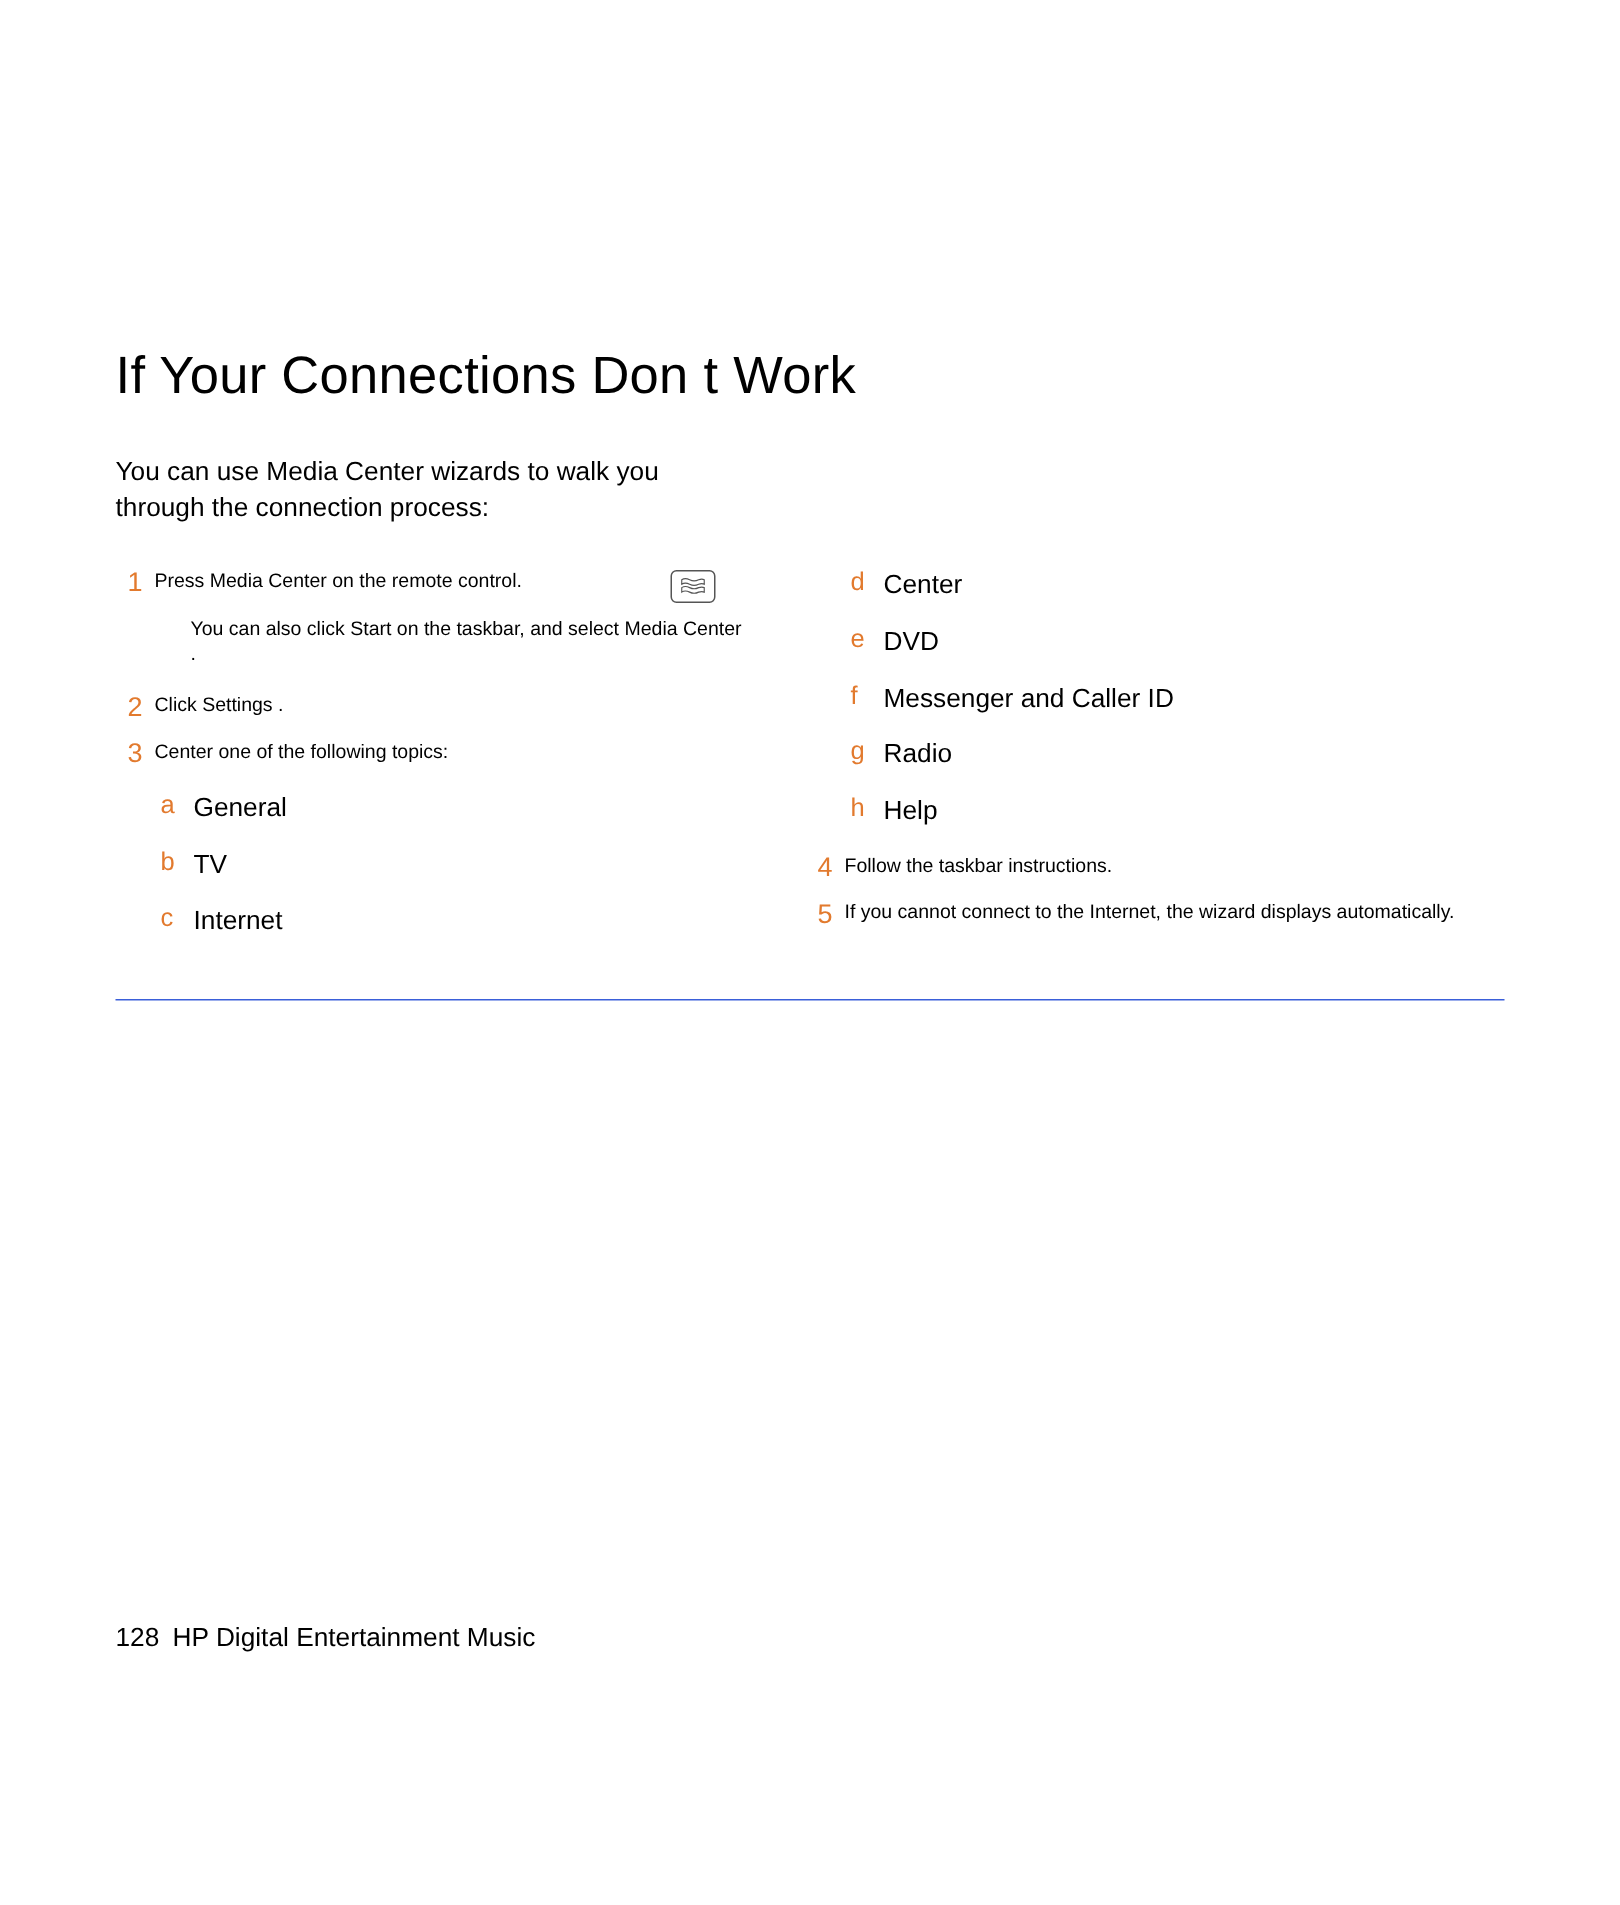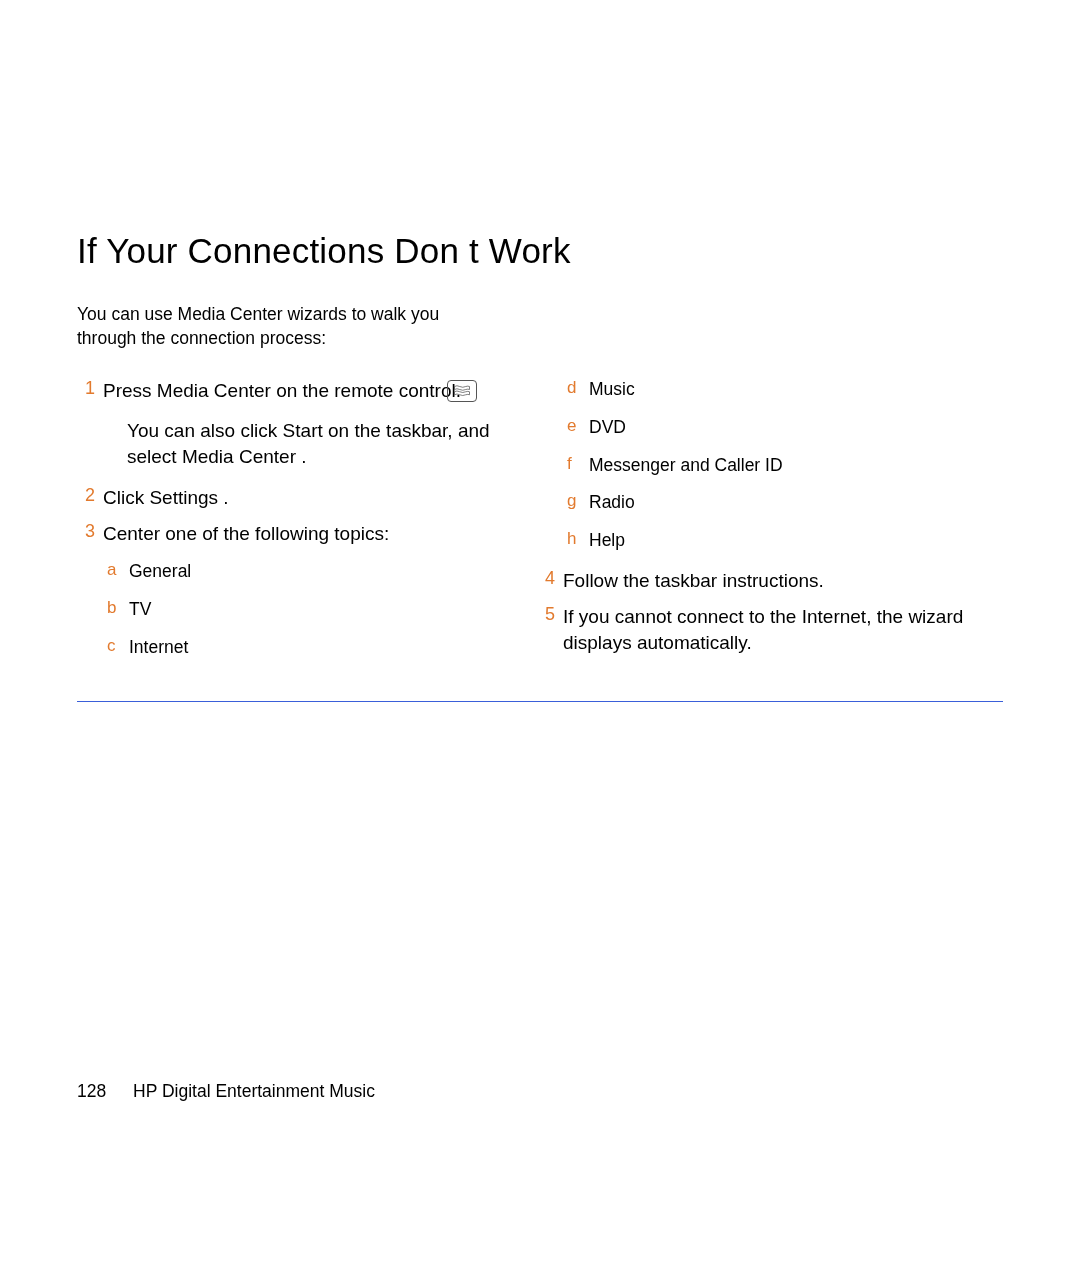--- a/index.html
+++ b/index.html
@@ -46,21 +46,21 @@
   .step-num {
     color: #e27a2e;
     font-size: 18px;
     font-weight: 400;
     width: 26px;
     flex-shrink: 0;
     text-align: right;
     padding-right: 8px;
   }
   .step-body {
-    font-size: 19px;
+    font-size: 13px;
     line-height: 1.35;
     flex: 1;
   }
   .step-extra {
     margin-top: 14px;
     margin-bottom: 6px;
     margin-left: 24px;
   }
   .sub {
     display: flex;
@@ -100,21 +100,21 @@
     margin-top: 36px;
     width: 100%;
   }
   .footer {
     position: absolute;
     left: 77px;
     bottom: 168px;
     font-size: 17.5px;
   }
   .page-num {
-    margin-right: 22px;
+    margin-right: 4px;
   }
 </style>
 </head>
 <body>
 
 <div class="page">
   <h1 class="title">If Your Connections Don t Work</h1>
   <p class="intro">You can use Media Center wizards to walk you through the connection process:</p>
 
   <div class="columns">
@@ -153,21 +153,21 @@
       </div>
       <div class="sub">
         <div class="sub-letter">c</div>
         <div class="sub-text">Internet</div>
       </div>
     </div>
 
     <div class="col col-right">
       <div class="sub" style="margin-top:0;">
         <div class="sub-letter">d</div>
-        <div class="sub-text">Music</div>
+        <div class="sub-text">Center</div>
       </div>
       <div class="sub">
         <div class="sub-letter">e</div>
         <div class="sub-text">DVD</div>
       </div>
       <div class="sub">
         <div class="sub-letter">f</div>
         <div class="sub-text">Messenger and Caller ID</div>
       </div>
       <div class="sub">

